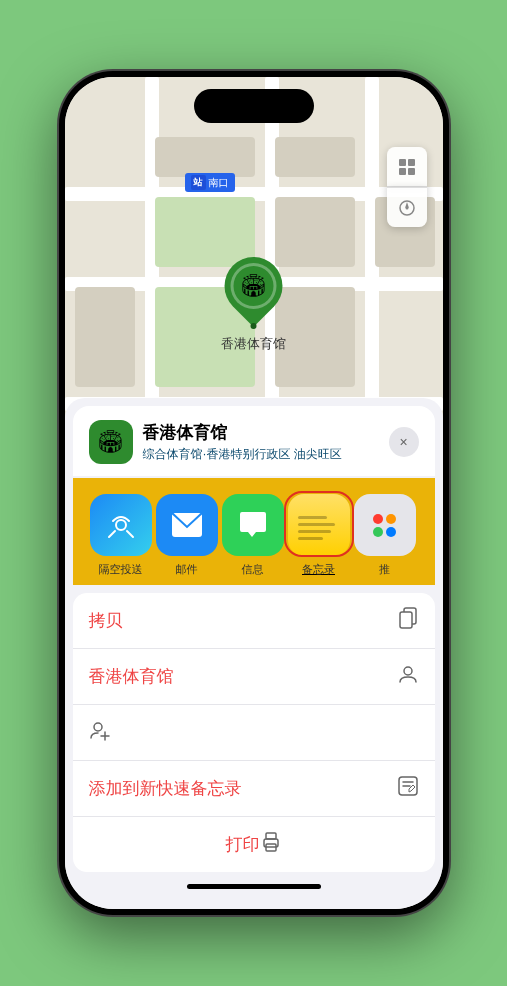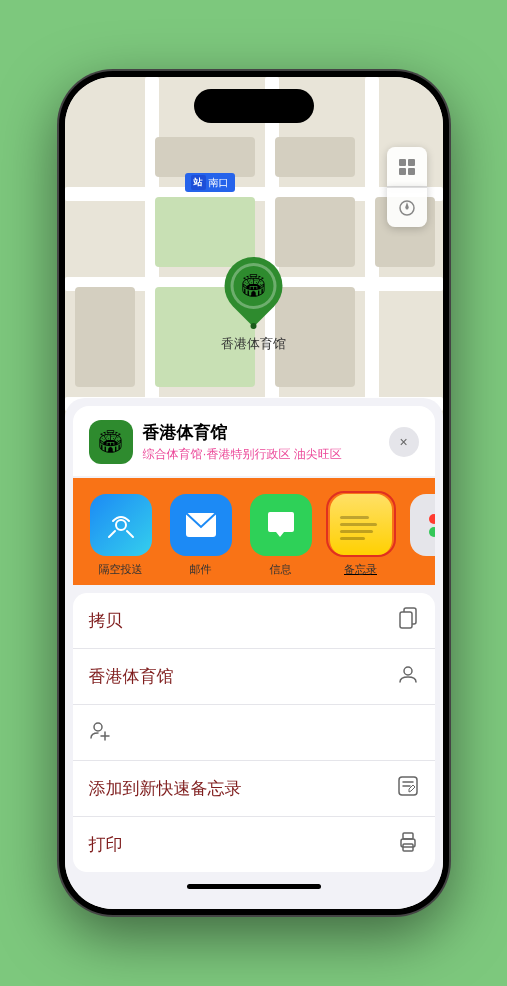--- a/index.html
+++ b/index.html
@@ -190,43 +190,43 @@
       flex-shrink: 0;
     }
     .venue-info { flex: 1; }
     .venue-name {
       font-size: 17px;
       font-weight: 600;
       color: #000;
     }
     .venue-subtitle {
       font-size: 12px;
-      color: #ec4899;
+      color: #0c4a6e;
       margin-top: 2px;
     }
     .close-btn {
       width: 30px;
       height: 30px;
       background: #e5e5ea;
       border-radius: 50%;
       display: flex;
       align-items: center;
       justify-content: center;
       font-size: 14px;
       color: #666;
       cursor: pointer;
       flex-shrink: 0;
     }
     
     .share-row {
       display: flex;
       padding: 16px 16px 8px;
-      gap: 16px;
+      gap: 2px;
       overflow-x: auto;
-      background: #f97316;
+      background: #eab308;
       margin: 2px 8px 0;
     }
     .share-item {
       display: flex;
       flex-direction: column;
       align-items: center;
       gap: 6px;
       min-width: 64px;
     }
     .share-icon-wrap {
@@ -265,24 +265,24 @@
       overflow: hidden;
     }
     .action-row {
       display: flex;
       align-items: center;
       justify-content: space-between;
       padding: 14px 16px;
       border-bottom: 0.5px solid #e5e5ea;
       cursor: pointer;
     }
-    .action-row:last-child { border-bottom: none; }
+    .action-row:last-child { border-bottom: none; justify-content: center; }
     .action-label {
       font-size: 17px;
-      color: #7f1d1d;
+      color: #ef4444;
     }
     .action-icon {
       font-size: 20px;
       color: #666;
     }
     
     .notes-lines {
       display: flex;
       flex-direction: column;
       gap: 4px;

